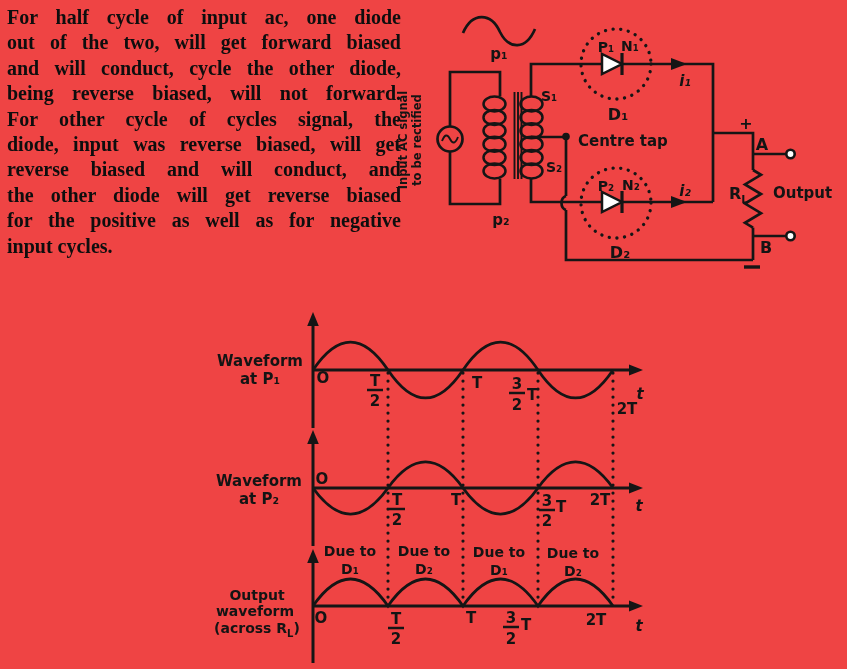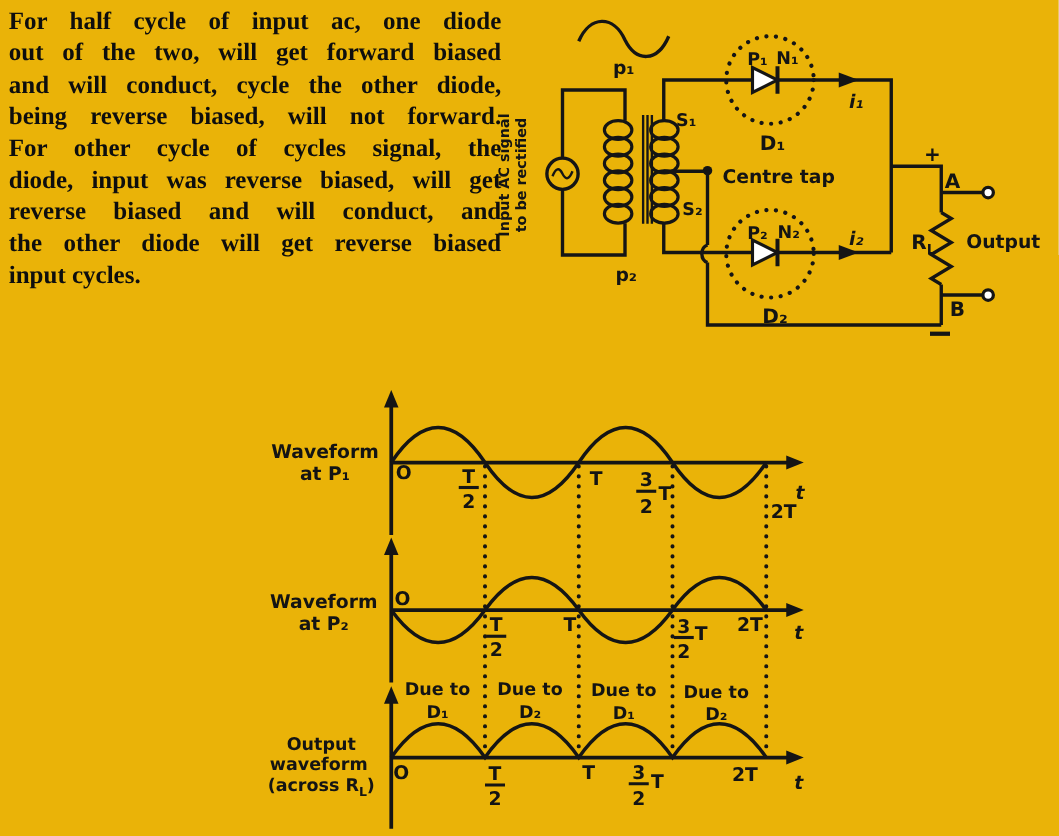--- a/index.html
+++ b/index.html
@@ -1,16 +1,16 @@
 <!DOCTYPE html>
 <html><head>
 <meta charset="utf-8">
 <style>
   html,body{margin:0;padding:0;background:#e8e8e4;}
-  .page{position:relative;width:847px;height:669px;background:#eab308;overflow:hidden;
+  .page{position:relative;width:847px;height:669px;background:#ef4444;overflow:hidden;
         font-family:"DejaVu Sans",sans-serif;color:#141414;}
   
   .para{position:absolute;left:7px;top:5px;width:394px;
         font-family:"Liberation Serif",serif;font-weight:bold;font-size:20px;
         line-height:25.4px;color:#0e0e0e;}
   .para .tline{text-align:justify;text-align-last:justify;white-space:normal;}
   .para .tline.last{text-align-last:left;}
   
   svg{position:absolute;overflow:visible;}
   .w{stroke:#151515;stroke-width:2.7;fill:none;stroke-linejoin:miter;stroke-linecap:butt;}
@@ -36,20 +36,21 @@
 
   <div class="para">
     <div class="tline">For half cycle of input ac, one diode</div>
     <div class="tline">out of the two, will get forward biased</div>
     <div class="tline">and will conduct, cycle the other diode,</div>
     <div class="tline">being reverse biased, will not forward.</div>
     <div class="tline">For other cycle of cycles signal, the</div>
     <div class="tline">diode, input was reverse biased, will get</div>
     <div class="tline">reverse biased and will conduct, and</div>
     <div class="tline">the other diode will get reverse biased</div>
+    <div class="tline">for the positive as well as for negative</div>
     <div class="tline last">input cycles.</div>
   </div>
 
   <svg style="left:395px;top:0;width:452px;height:300px" viewBox="395 0 452 300">
 
     <g>
       <text class="t12 mid" transform="rotate(-90 407 140)" x="407" y="140">Input AC signal</text>
       <text class="t12 mid" transform="rotate(-90 421 140)" x="421" y="140">to be rectified</text>
     </g>
 

